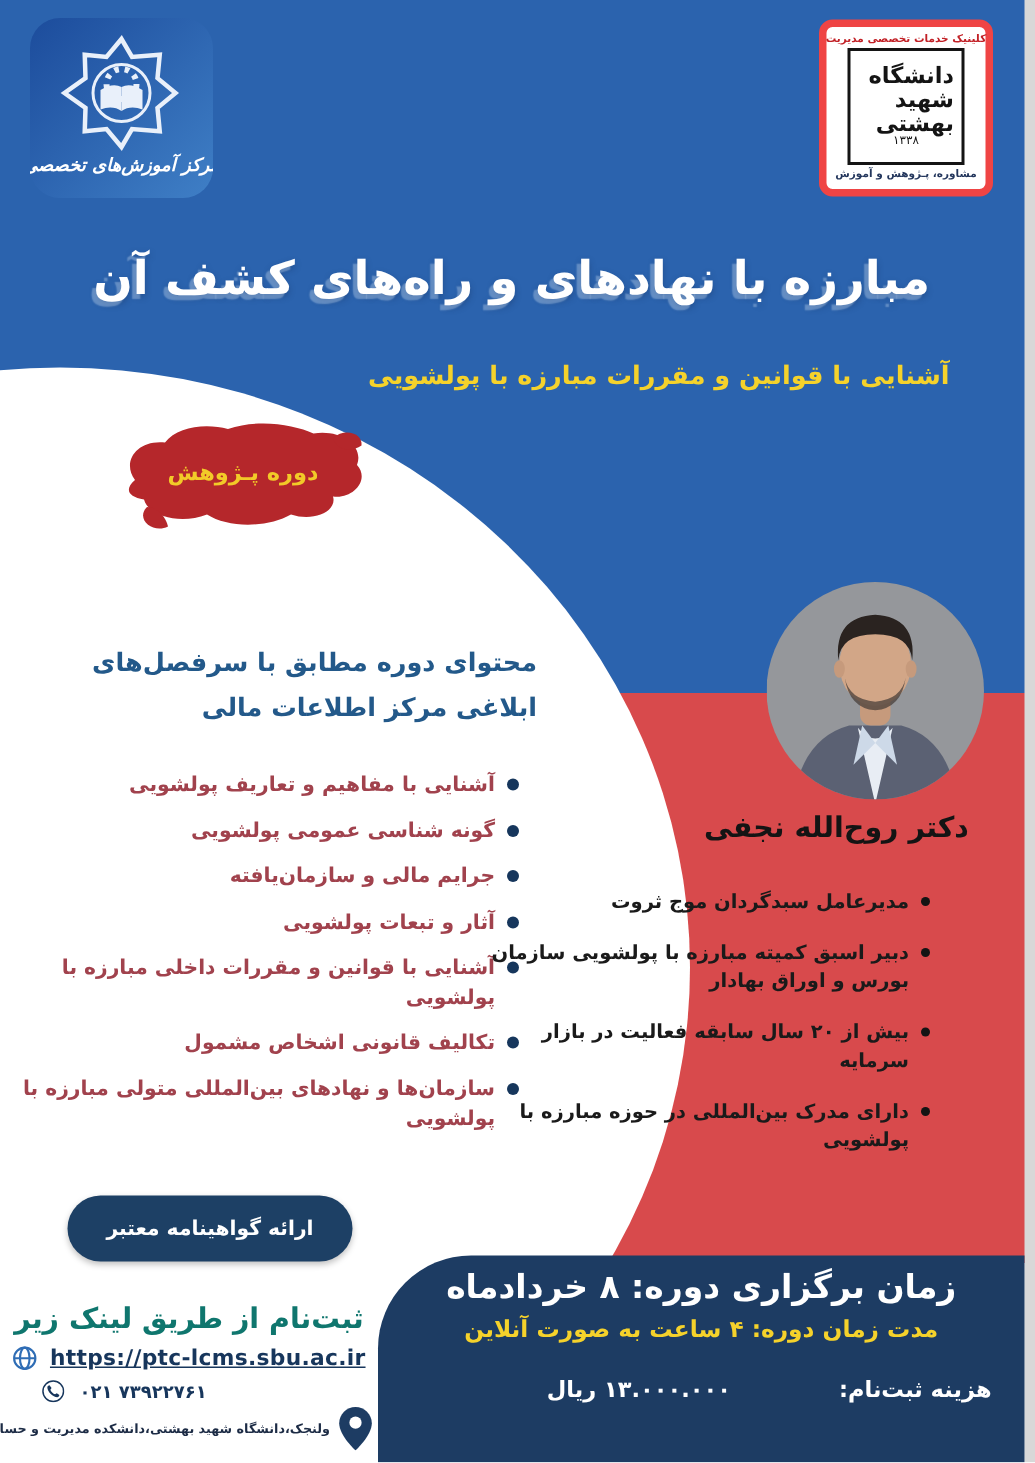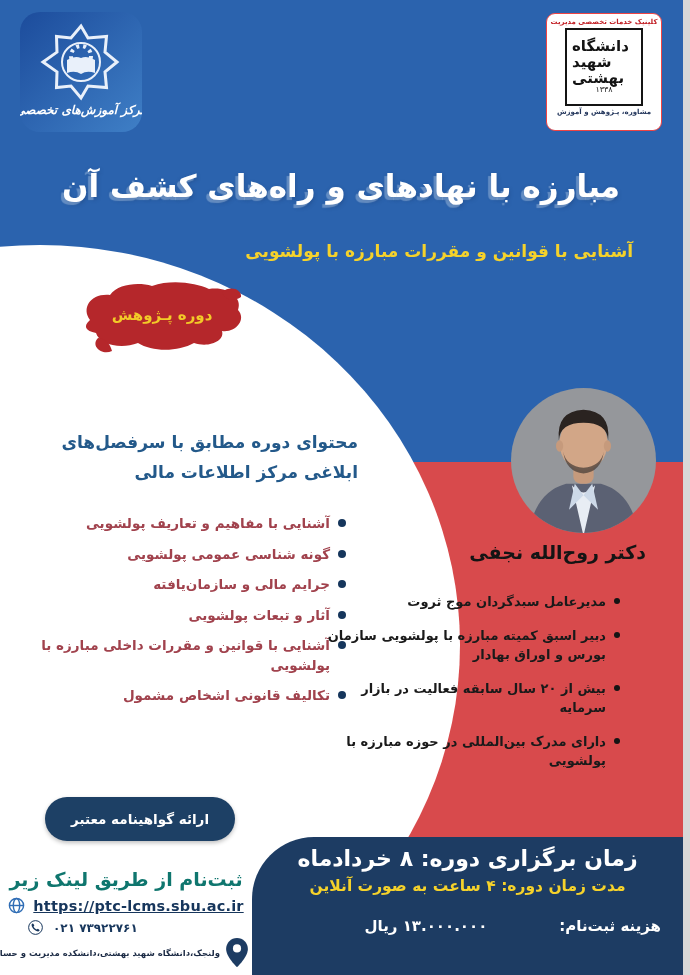--- a/index.html
+++ b/index.html
@@ -13,29 +13,29 @@
   .blue-bg{ position:absolute; left:0; top:0; width:690px; height:462px; background:#2b63ae; }
   .red-bg{ position:absolute; left:0; top:462px; width:690px; height:380px; background:#d84a4c; }
   .white-ellipse{ position:absolute; left:-380px; top:245px; width:840px; height:800px;
     background:#ffffff; border-radius:50%; }
   .right-strip{ position:absolute; right:0; top:0; width:7px; height:975px; background:#d8d8d8; }
 
   
   .logo-left{ position:absolute; left:20px; top:12px; width:122px; height:120px; }
   .logo-right{
     position:absolute; right:28px; top:13px; width:116px; height:118px;
-    background:#ffffff; border:1px solid #ef4444; border-radius:9px;
+    background:#ffffff; border:5px solid #ef4444; border-radius:9px;
     display:flex; flex-direction:column; align-items:center; padding:4px 3px; gap:2px;
   }
   .logo-right .clinic-line{ font-size:7px; font-weight:bold; color:#c22026; white-space:nowrap; }
   .logo-right .uni-frame{
     width:78px; height:78px; border:2px solid #141414; display:flex; flex-direction:column;
     align-items:center; justify-content:center; line-height:1.05;
   }
-  .logo-right .uni-name{ font-weight:bold; color:#141414; font-size:15px; text-align:left; width:64px; }
+  .logo-right .uni-name{ font-weight:bold; color:#141414; font-size:15px; text-align:right; width:64px; }
   .logo-right .uni-year{ font-size:8px; color:#141414; letter-spacing:1px; }
   .logo-right .services-line{ font-size:7px; font-weight:bold; color:#23365c; white-space:nowrap; }
 
   
   .course-title{
     position:absolute; top:168px; right:70px; color:#ffffff; font-size:31px; font-weight:bold;
     text-shadow:-3px 3px 1px rgba(173,199,231,0.45), 0 2px 4px rgba(20,40,80,0.35);
     white-space:nowrap;
   }
   .course-subtitle{
@@ -179,20 +179,24 @@
         <span class="dot"></span>
         <span>آثار و تبعات پولشویی</span>
       </li>
     <li>
         <span class="dot"></span>
         <span>آشنایی با قوانین و مقررات داخلی مبارزه با پولشویی</span>
       </li>
     <li>
         <span class="dot"></span>
         <span>تکالیف قانونی اشخاص مشمول</span>
+      </li>
+    <li>
+        <span class="dot"></span>
+        <span>سازمان‌ها و نهادهای بین‌المللی متولی مبارزه با پولشویی</span>
       </li>
   </ul>
 
   <button class="cert-button">ارائه گواهینامه معتبر</button>
 
   <div class="instructor-photo">
     <svg width="145" height="145" viewBox="0 0 100 100">
       <defs>
           <clipPath id="pc">
             <circle cx="50" cy="50" r="50"></circle>

